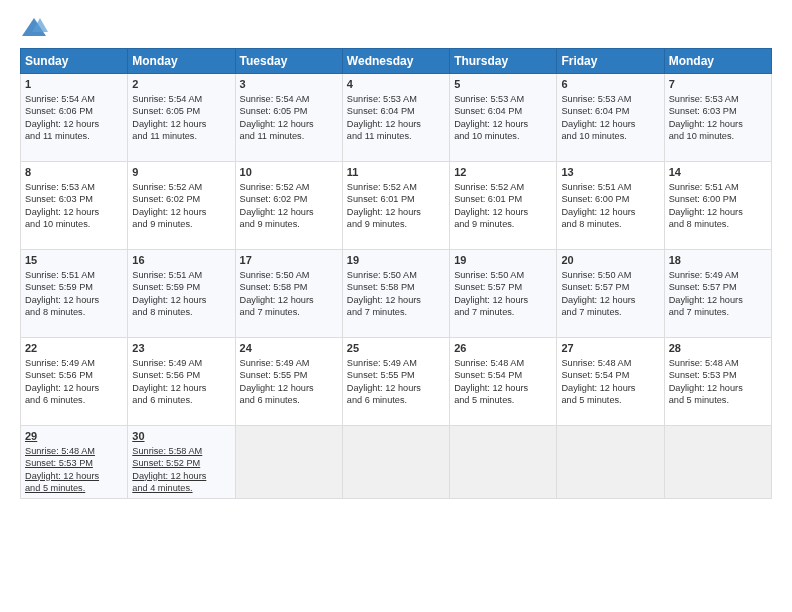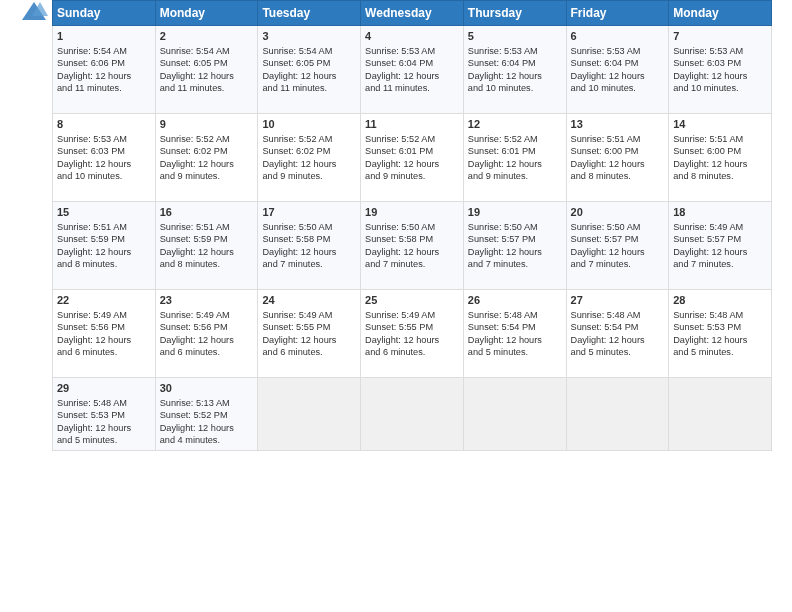--- a/index.html
+++ b/index.html
@@ -6,23 +6,23 @@
     body {
       width: 792px;
       height: 612px;
       font-family: Arial, sans-serif;
       background: #fff;
       overflow: hidden;
     }
     .page {
       width: 792px;
       height: 433px;
-      padding: 0 20px 10px 20px;
+      padding: 16px 20px 10px 20px;
       display: flex;
-      flex-direction: row;
+      flex-direction: column;
     }
     .top-section {
       display: flex;
       align-items: flex-start;
       justify-content: space-between;
       margin-bottom: 10px;
     }
     .logo {
       display: flex;
       align-items: center;
@@ -94,20 +94,21 @@
       font-size: 11px;
       font-weight: bold;
       display: block;
       margin-bottom: 1px;
     }
     .empty-cell {
       background: #f0f0f0 !important;
     }
     .last-row td {
       height: 72px;
+      text-decoration: underline;
     }
   </style>
 </head>
 <body>
 
 <div class="page">
   <div class="top-section">
     <div class="logo">
       <svg class="logo-icon" viewBox="0 0 28 22" xmlns="http://www.w3.org/2000/svg">
         <polygon points="14,2 26,20 2,20" fill="#2e7abf" opacity="0.85"></polygon>
@@ -168,21 +169,21 @@
           <td><span class="day-num">22</span><span>Sunrise: 5:49 AM</span><br><span>Sunset: 5:56 PM</span><br><span>Daylight: 12 hours<br>and 6 minutes.</span></td>
           <td><span class="day-num">23</span><span>Sunrise: 5:49 AM</span><br><span>Sunset: 5:56 PM</span><br><span>Daylight: 12 hours<br>and 6 minutes.</span></td>
           <td><span class="day-num">24</span><span>Sunrise: 5:49 AM</span><br><span>Sunset: 5:55 PM</span><br><span>Daylight: 12 hours<br>and 6 minutes.</span></td>
           <td><span class="day-num">25</span><span>Sunrise: 5:49 AM</span><br><span>Sunset: 5:55 PM</span><br><span>Daylight: 12 hours<br>and 6 minutes.</span></td>
           <td><span class="day-num">26</span><span>Sunrise: 5:48 AM</span><br><span>Sunset: 5:54 PM</span><br><span>Daylight: 12 hours<br>and 5 minutes.</span></td>
           <td><span class="day-num">27</span><span>Sunrise: 5:48 AM</span><br><span>Sunset: 5:54 PM</span><br><span>Daylight: 12 hours<br>and 5 minutes.</span></td>
           <td><span class="day-num">28</span><span>Sunrise: 5:48 AM</span><br><span>Sunset: 5:53 PM</span><br><span>Daylight: 12 hours<br>and 5 minutes.</span></td>
         </tr>
         <tr class="last-row">
           <td><span class="day-num">29</span><span>Sunrise: 5:48 AM</span><br><span>Sunset: 5:53 PM</span><br><span>Daylight: 12 hours<br>and 5 minutes.</span></td>
-          <td><span class="day-num">30</span><span>Sunrise: 5:13 AM</span><br><span>Sunset: 5:52 PM</span><br><span>Daylight: 12 hours<br>and 4 minutes.</span></td>
+          <td><span class="day-num">30</span><span>Sunrise: 5:58 AM</span><br><span>Sunset: 5:52 PM</span><br><span>Daylight: 12 hours<br>and 4 minutes.</span></td>
           <td class="empty-cell"></td>
           <td class="empty-cell"></td>
           <td class="empty-cell"></td>
           <td class="empty-cell"></td>
           <td class="empty-cell"></td>
         </tr>
       </tbody>
   </table>
 </div>
 

